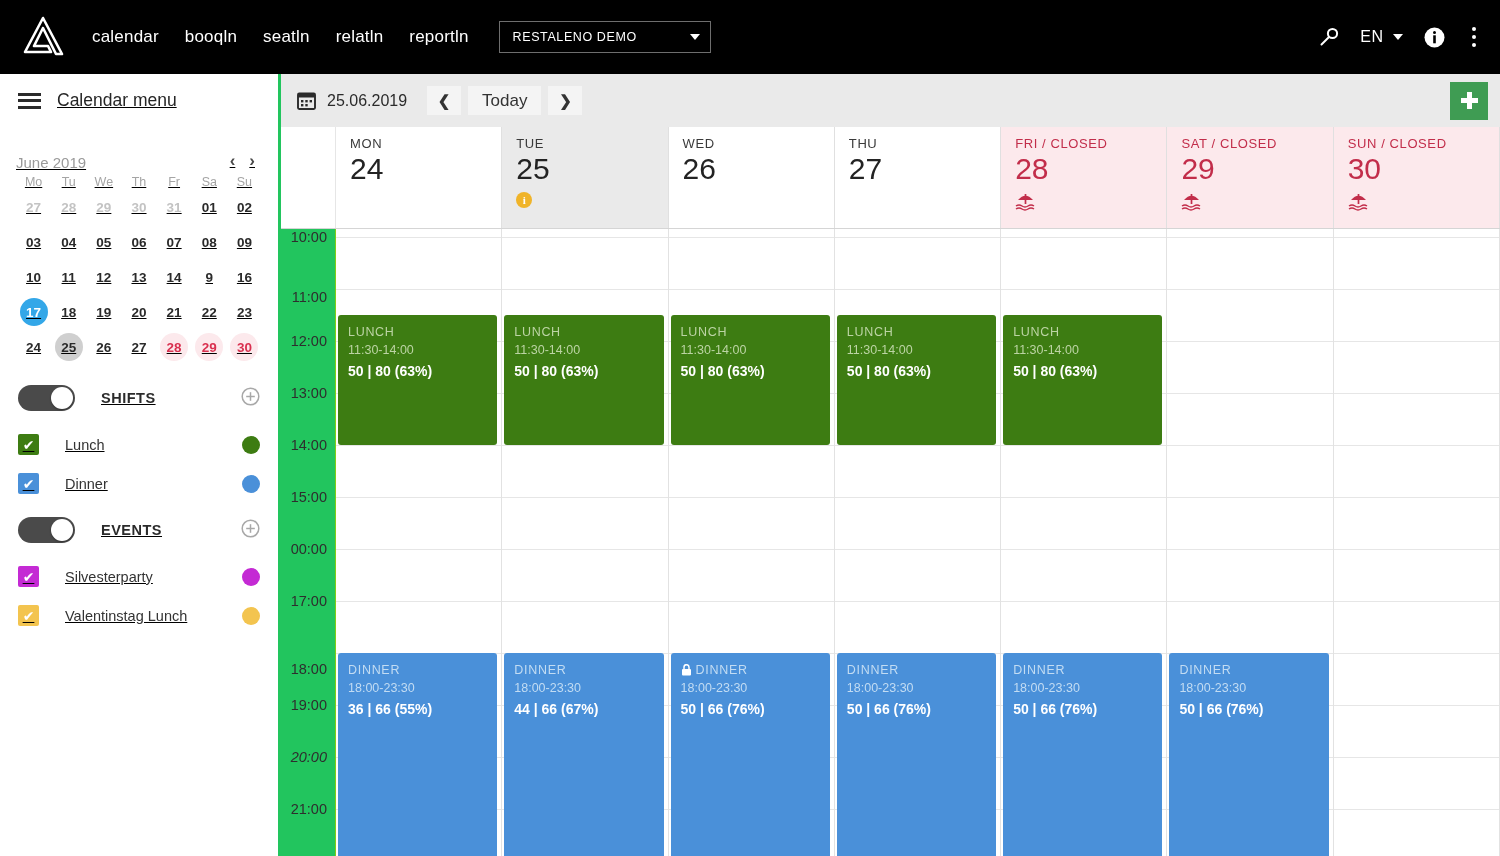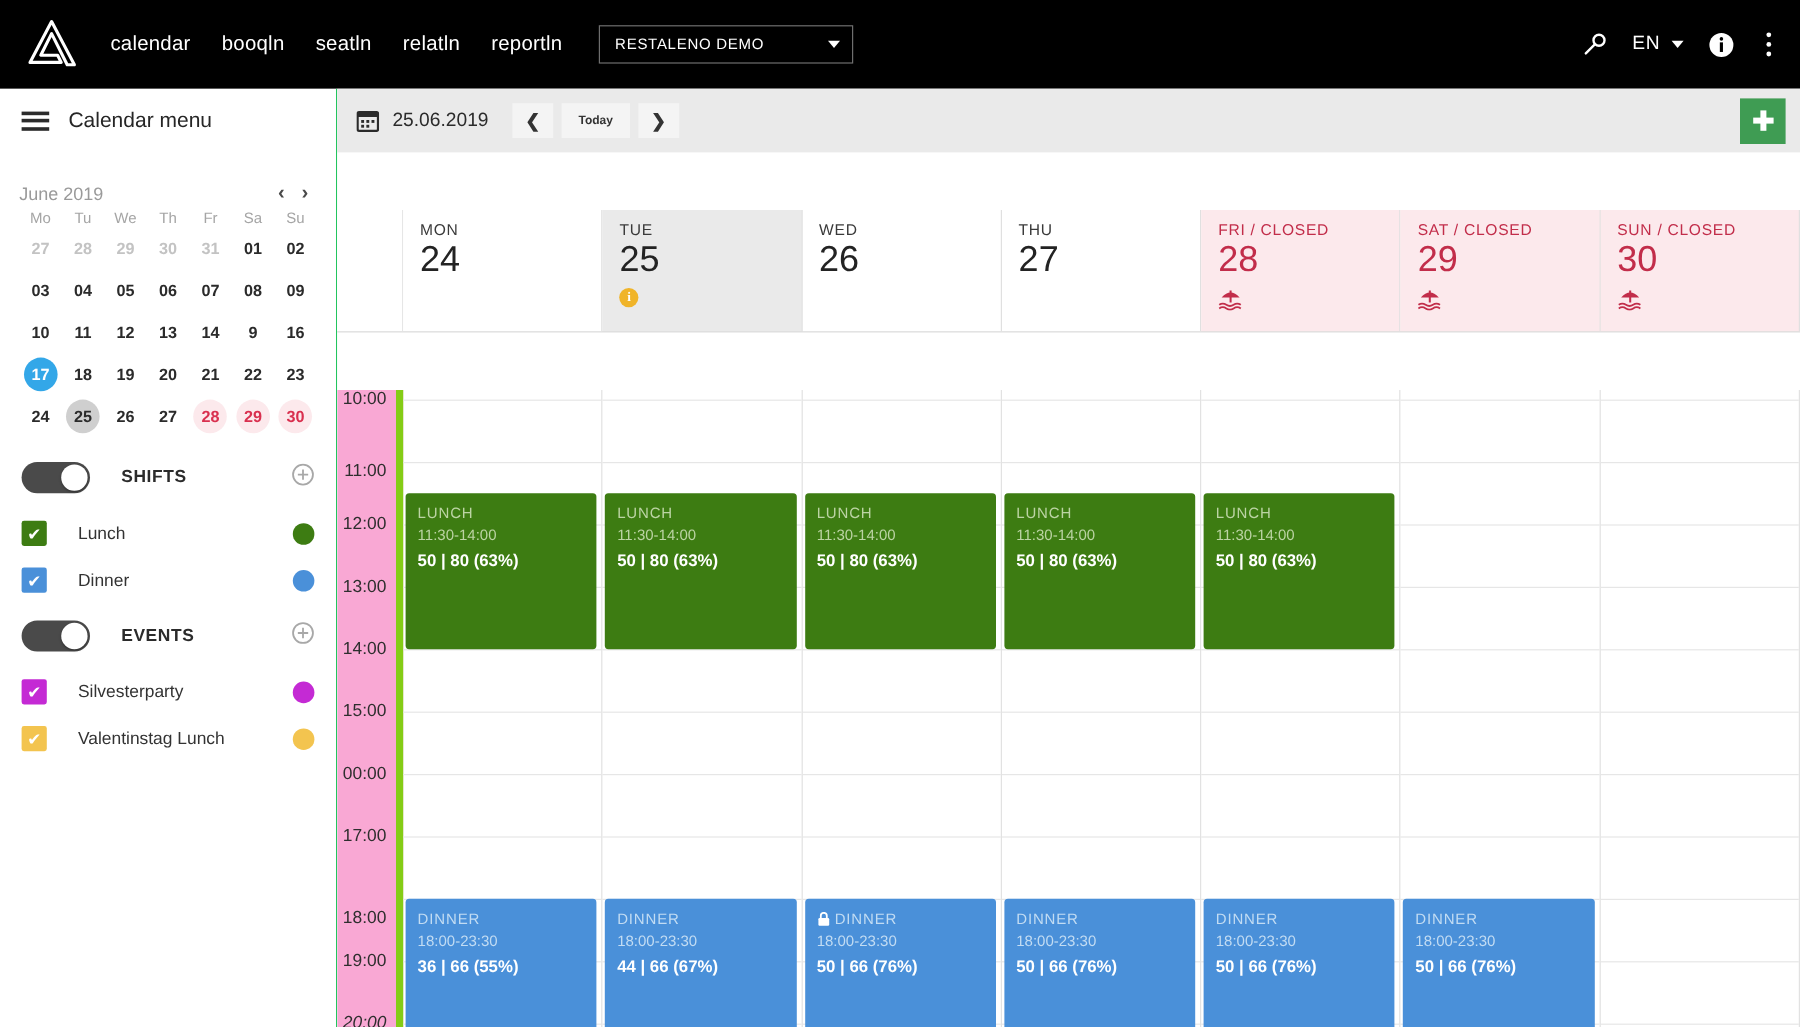--- a/index.html
+++ b/index.html
@@ -41,21 +41,21 @@
   .lang .caret { width:0;height:0;border-left:5px solid transparent;border-right:5px solid transparent;border-top:6px solid #fff; }
   .kebab { display: flex; flex-direction: column; gap: 3.5px; cursor: pointer; padding: 2px 6px; }
   .kebab i { width: 4.5px; height: 4.5px; background: #fff; border-radius: 50%; display:block; }
 
   
   .body { flex: 1; display: flex; min-height: 0; }
 
   
   .sidebar {
     width: 281px; flex: 0 0 281px; background: #fff;
-    border-right: 1px solid #22c55e; display: flex; flex-direction: column;
+    border-right: 3px solid #22c55e; display: flex; flex-direction: column; text-decoration: underline;
   }
   .cal-menu-hd {
     height: 53px; display: flex; align-items: center; gap: 16px;
     padding: 0 18px; cursor: pointer;
   }
   .burger { display: flex; flex-direction: column; gap: 3.5px; }
   .burger i { width: 23px; height: 3px; background: #2b2b2b; display: block; }
   .cal-menu-hd .lbl { font-size: 17.5px; color: #262626; }
 
   .mini-cal { padding: 0 16px; }
@@ -99,34 +99,34 @@
   .frow { display: flex; align-items: center; height: 39px; cursor: pointer; }
   .cbx {
     width: 21px; height: 21px; border-radius: 2px; flex: 0 0 21px;
     display: flex; align-items: center; justify-content: center;
     color: #fff; font-size: 14px; line-height: 1;
   }
   .frow .fname { font-size: 14.5px; color: #333; margin-left: 26px; flex: 1; }
   .dot { width: 18px; height: 18px; border-radius: 50%; flex: 0 0 18px; }
 
   
-  .cal { flex: 1; display: flex; flex-direction: column; min-width: 0; background: #fff; gap: 48px; }
+  .cal { flex: 1; display: flex; flex-direction: column; min-width: 0; background: #fff; }
   .cal-toolbar {
     height: 53px; background: #eaeaea; display: flex; align-items: center;
     padding: 0 12px 0 16px; flex: 0 0 53px;
   }
   .tb-date { display: flex; align-items: center; gap: 11px; margin-right: 20px; }
   .tb-date .dtxt { font-size: 16px; color: #2b2b2b; }
   .navbtn {
     height: 29px; min-width: 34px; background: #f4f4f4; border: none;
     display: flex; align-items: center; justify-content: center;
     font-size: 15px; color: #333; cursor: pointer; margin-right: 7px;
     font-family: "Liberation Sans", sans-serif; font-weight: bold;
   }
-  .navbtn.today { padding: 0 14px; font-weight: bold; font-size: 10px; }
+  .navbtn.today { padding: 0 14px; font-weight: normal; font-size: 17px; }
   .add-btn {
     margin-left: auto; width: 38px; height: 38px; background: #3f9c53;
     display: flex; align-items: center; justify-content: center;
     cursor: pointer; border: none;
   }
   .add-btn .p { position: relative; width: 17px; height: 17px; }
   .add-btn .p::before, .add-btn .p::after {
     content: ""; position: absolute; background: #fff;
   }
   .add-btn .p::before { left: 6px; top: 0; width: 5px; height: 17px; }
@@ -149,21 +149,21 @@
   .info-dot {
     width: 16px; height: 16px; border-radius: 50%; background: #f0b429;
     color: #fff; font-size: 11px; font-weight: bold; margin-top: 5px;
     display: flex; align-items: center; justify-content: center;
     font-family: "Liberation Serif", serif;
   }
 
   .grid-wrap { flex: 1; display: flex; min-height: 0; overflow: hidden; position: relative; }
   .gutter {
     width: 55px; flex: 0 0 55px; position: relative;
-    border-right: 6px solid #84cc16; background: #f9a8d4;
+    border-right: 1px solid #84cc16; background: #22c55e;
   }
   .tlabel {
     position: absolute; right: 8px; font-size: 14.5px; color: #2e2e2e;
     transform: translateY(-50%); white-space: nowrap;
   }
   .cols { flex: 1; display: flex; position: relative; min-width: 0; }
   .col {
     flex: 1 1 0; min-width: 0; position: relative;
     border-right: 1px solid #e2e2e2;
   }

